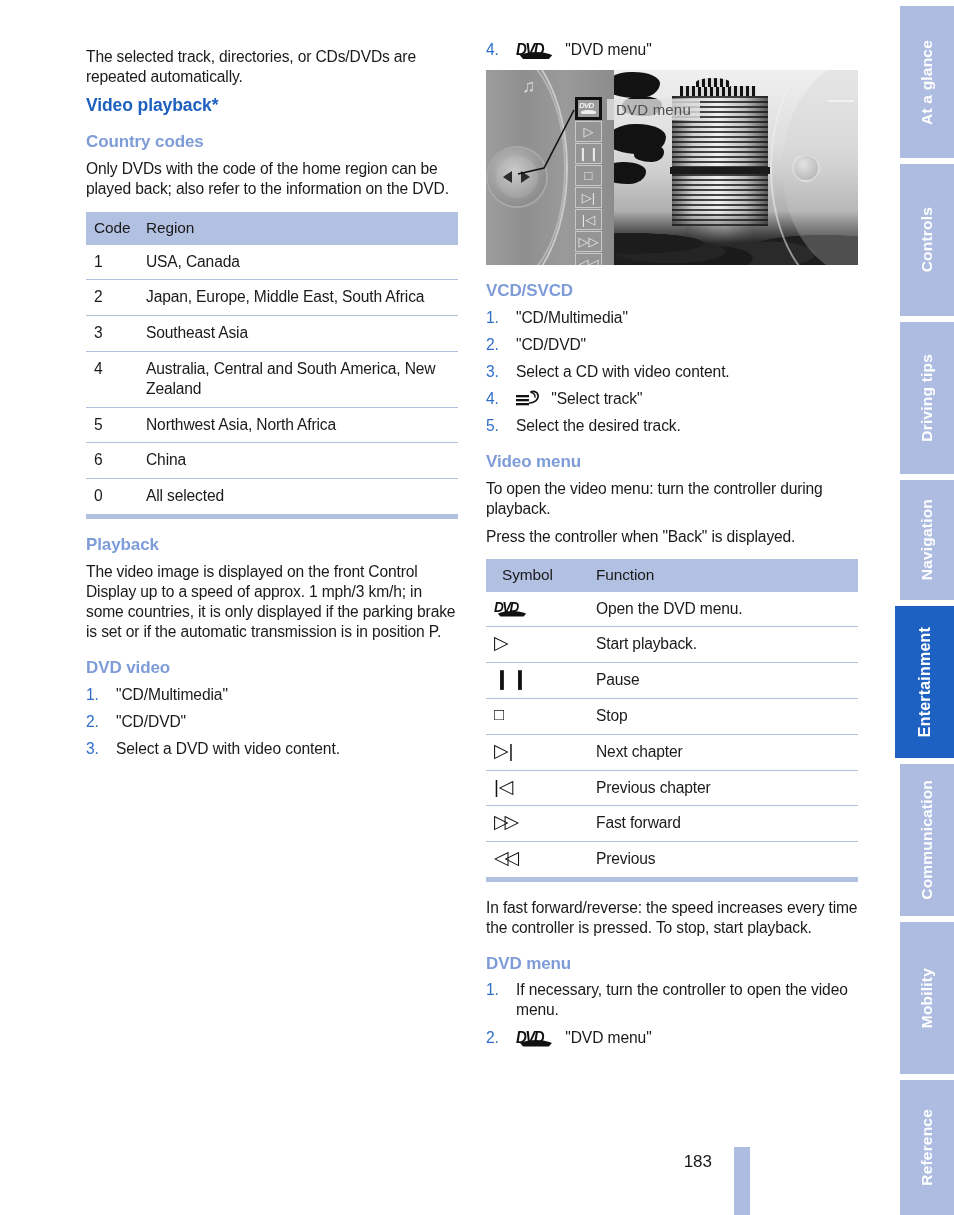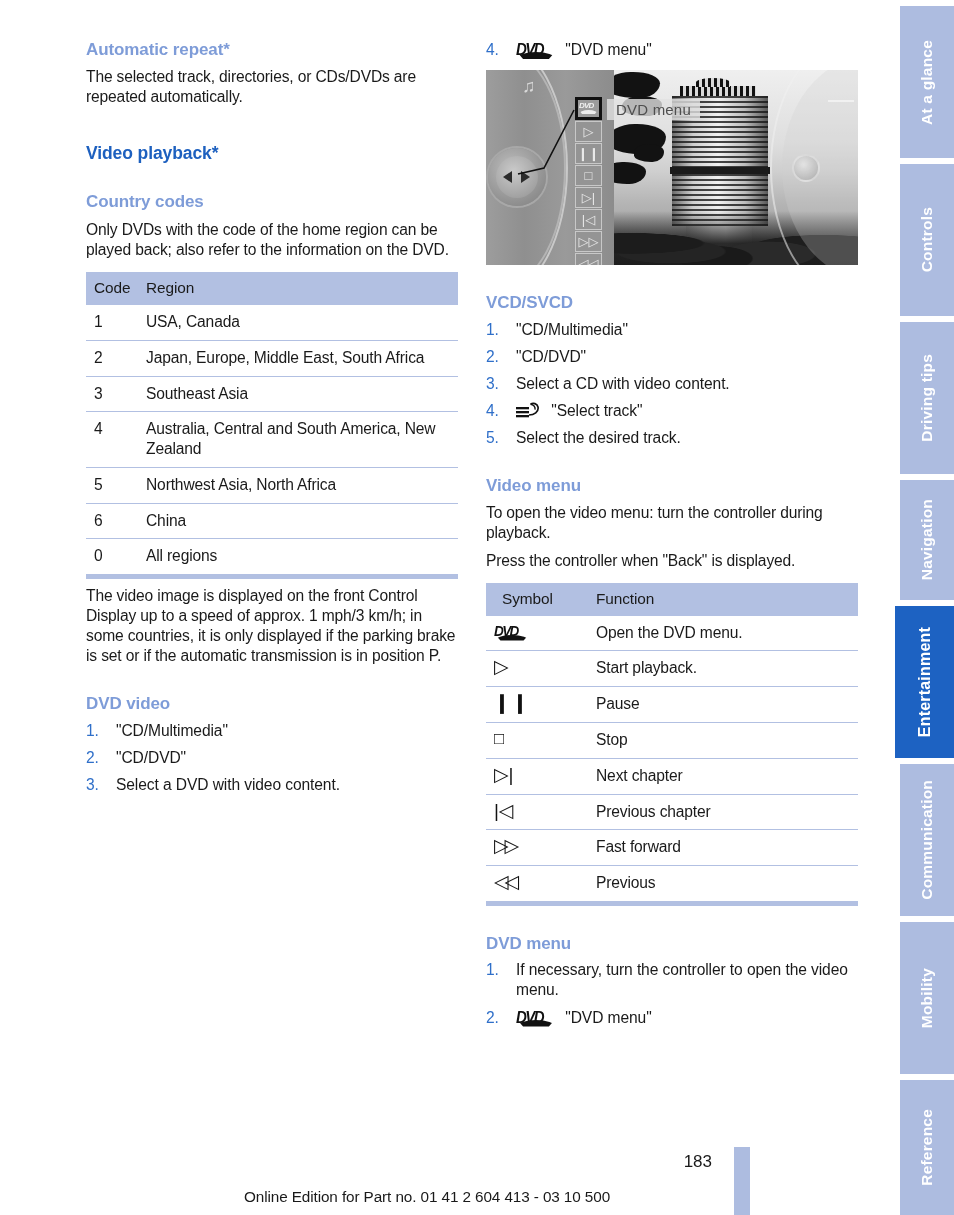--- a/index.html
+++ b/index.html
@@ -32,22 +32,22 @@
     letter-spacing: -0.1px;
     line-height: 1.2;
   }
   h3.h-minor {
     font-size: 17px;
     font-weight: bold;
     color: #7e9cd8;
     letter-spacing: -0.1px;
     line-height: 1.2;
   }
-  .sp-before-major { margin-top: 36px; }
-  .sp-before-minor { margin-top: 28px; }
+  .sp-before-major { margin-top: 8px; }
+  .sp-before-minor { margin-top: 16px; }
 
   p.body {
     font-size: 15.6px;
     color: #1a1a1a;
     line-height: 1.285;
     margin-top: 7px;
     letter-spacing: -0.15px;
   }
 
   
@@ -368,21 +368,20 @@
     background: #adbce0;
   }
 </style>
 </head>
 <body>
 
 <div id="page">
 
   <div class="col col-left">
 
-    <h3 class="h-minor">Automatic repeat*</h3>
     <p class="body">The selected track, directories, or CDs/DVDs are repeated automatically.</p>
 
     <h2 class="h-major sp-before-major">Video playback*</h2>
 
     <h3 class="h-minor sp-before-minor">Country codes</h3>
     <p class="body">Only DVDs with the code of the home region can be played back; also refer to the information on the DVD.</p>
 
     <table class="doc t-country">
       <thead>
         <tr>
@@ -410,26 +409,27 @@
         <tr>
           <td>5</td>
           <td>Northwest Asia, North Africa</td>
         </tr>
         <tr>
           <td>6</td>
           <td>China</td>
         </tr>
         <tr>
           <td>0</td>
-          <td>All regions</td>
+          <td>All selected</td>
         </tr>
       </tbody>
     </table>
     <div class="tfoot-bar" style="height:5px;background:#b2c0e2;"></div>
 
+    <h3 class="h-minor sp-before-minor">Playback</h3>
     <p class="body">The video image is displayed on the front Control Display up to a speed of approx. 1 mph/3 km/h; in some countries, it is only displayed if the parking brake is set or if the automatic transmission is in position P.</p>
 
     <h3 class="h-minor sp-before-minor">DVD video</h3>
     <ol class="steps">
       <li>
         <span class="num">1.</span>
         <span>"CD/Multimedia"</span>
       </li>
       <li>
         <span class="num">2.</span>
@@ -613,20 +613,21 @@
         <tr>
           <td>
             <span class="glyph gl-rew">◁◁</span>
           </td>
           <td>Previous</td>
         </tr>
       </tbody>
     </table>
     <div style="height:5px;background:#b2c0e2;"></div>
 
+    <p class="body" style="margin-top:16px;">In fast forward/reverse: the speed increases every time the controller is pressed. To stop, start playback.</p>
 
     <h3 class="h-minor sp-before-minor">DVD menu</h3>
     <ol class="steps">
       <li>
         <span class="num">1.</span>
         <span>If necessary, turn the controller to open the video menu.</span>
       </li>
       <li>
         <span class="num">2.</span>
         <span class="dvd-logo step-inline-icon">
@@ -659,17 +660,14 @@
     <div class="tab" style="top:922px; height:152px;">
       <span>Mobility</span>
     </div>
     <div class="tab" style="top:1080px; height:135px;">
       <span>Reference</span>
     </div>
   </div>
 
   <div class="page-num">183</div>
   <div class="page-marker"></div>
-  <div class="footer-text">
-    <span class="footer-inner">Online Edition for Part no. 01 41 2 604 413 - 03 10 500</span>
-  </div>
 
 </div>
 
 </body></html>

